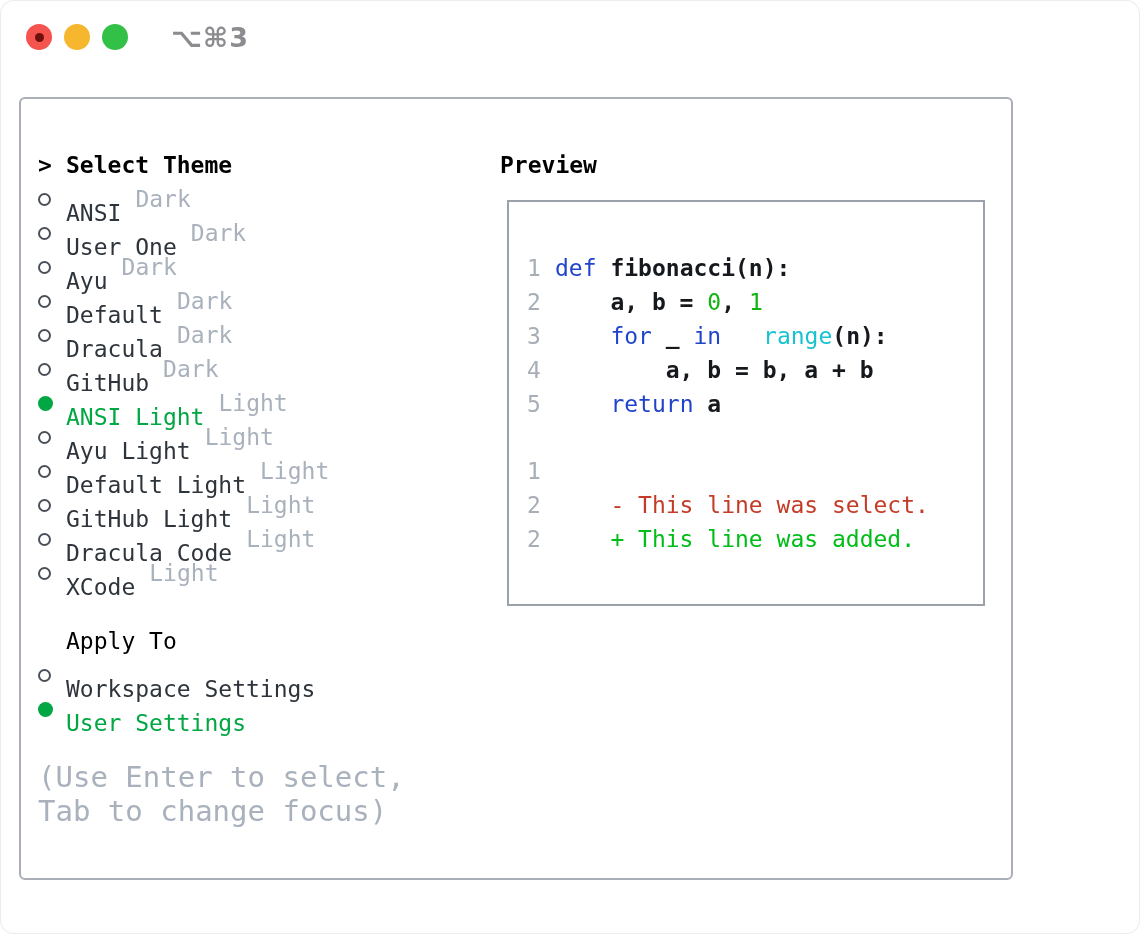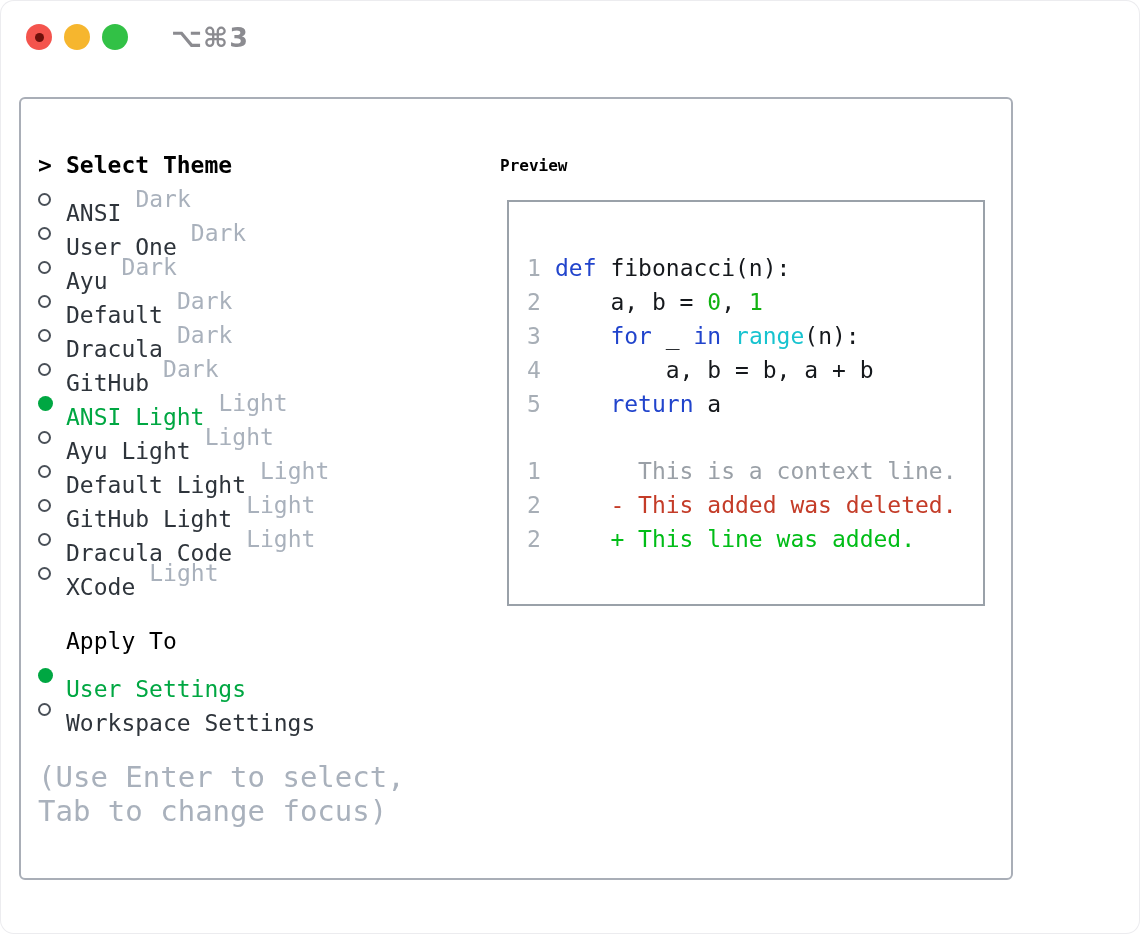--- a/index.html
+++ b/index.html
@@ -38,31 +38,31 @@
   .subhdr{color:#000000;}
   .radio{width:13px;height:13px;border-radius:50%;border:2px solid #4a5058;box-sizing:border-box;}
   .radio.on{width:15px;height:15px;border:none;background:var(--accent-green);}
   .tname{color:var(--text-dark);margin-top:27px;}
   .row.selected .tname{color:var(--accent-green);}
   .tag{color:var(--muted-gray);margin-left:14px;}
   .hint{position:absolute;left:38px;top:760px;width:410px;font-size:29px;line-height:34px;
         color:var(--muted-gray);}
   
   .previewhdr{position:absolute;left:500px;top:148px;height:34px;display:flex;
-        align-items:center;font-size:16px;font-weight:bold;color:#000;}
+        align-items:center;font-size:23px;font-weight:bold;color:#000;}
   .previewbox{position:absolute;left:507px;top:200px;width:478px;height:406px;
         border:2px solid var(--preview-border);box-sizing:border-box;}
   .codearea{position:absolute;left:527px;top:251px;font-size:23px;}
   .cline{height:34px;display:flex;align-items:center;white-space:pre;}
   .ln{display:inline-block;width:28px;color:var(--linenum-gray);flex:none;}
   .ct{white-space:pre;color:var(--code-black);}
   .tok-kw{color:var(--keyword-blue);}
-  .tok-bi{color:var(--builtin-cyan);}
+  .tok-bi{color:var(--builtin-cyan);margin-left:28px;}
   .tok-num{color:var(--number-green);}
-  .tok-pl{color:var(--code-black);}
+  .tok-pl{color:var(--code-black);font-weight:bold;}
   .diff-context{color:var(--context-gray);}
   .diff-deleted{color:var(--deleted-red);}
   .diff-added{color:var(--added-green);}
   .codegap{height:33px;}
 </style>
 </head>
 <body>
 
 <div class="window">
 
@@ -89,38 +89,38 @@
         <div class="row"><span class="prefix"><span class="radio"></span></span><span class="tname">Default Light</span><span class="tag">Light</span></div>
         <div class="row"><span class="prefix"><span class="radio"></span></span><span class="tname">GitHub Light</span><span class="tag">Light</span></div>
         <div class="row"><span class="prefix"><span class="radio"></span></span><span class="tname">Dracula Code</span><span class="tag">Light</span></div>
         <div class="row"><span class="prefix"><span class="radio"></span></span><span class="tname">XCode</span><span class="tag">Light</span></div>
       </div>
     <div class="spacer"></div>
     <div class="row">
       <span class="prefix"></span><span class="subhdr">Apply To</span>
     </div>
     <div id="apply-list">
+        <div class="row"><span class="prefix"><span class="radio"></span></span><span class="tname">Workspace Settings</span></div>
         <div class="row selected"><span class="prefix"><span class="radio on"></span></span><span class="tname">User Settings</span></div>
-        <div class="row"><span class="prefix"><span class="radio"></span></span><span class="tname">Workspace Settings</span></div>
       </div>
   </div>
 
   <div class="hint">(Use Enter to select, Tab to change focus)</div>
 
   <div class="previewhdr">Preview</div>
   <div class="previewbox"></div>
   <div class="codearea">
     <div id="code-lines">
         <div class="cline"><span class="ln">1</span><span class="ct"><span class="tok-kw">def</span><span class="tok-pl"> fibonacci(n):</span></span></div>
         <div class="cline"><span class="ln">2</span><span class="ct"><span class="tok-pl">    a, b = </span><span class="tok-num">0</span><span class="tok-pl">, </span><span class="tok-num">1</span></span></div>
         <div class="cline"><span class="ln">3</span><span class="ct"><span class="tok-pl">    </span><span class="tok-kw">for</span><span class="tok-pl"> _ </span><span class="tok-kw">in</span><span class="tok-pl"> </span><span class="tok-bi">range</span><span class="tok-pl">(n):</span></span></div>
         <div class="cline"><span class="ln">4</span><span class="ct"><span class="tok-pl">        a, b = b, a + b</span></span></div>
         <div class="cline"><span class="ln">5</span><span class="ct"><span class="tok-pl">    </span><span class="tok-kw">return</span><span class="tok-pl"> a</span></span></div>
       </div>
     <div class="codegap"></div>
     <div id="diff-lines">
-        <div class="cline"><span class="ln">1</span><span class="ct diff-context">      This is a context line.</span></div>
-        <div class="cline"><span class="ln">2</span><span class="ct diff-deleted">    - This added was deleted.</span></div>
+        <div class="cline"><span class="ln">1</span></div>
+        <div class="cline"><span class="ln">2</span><span class="ct diff-deleted">    - This line was select.</span></div>
         <div class="cline"><span class="ln">2</span><span class="ct diff-added">    + This line was added.</span></div>
       </div>
   </div>
 
 </div>
 
 </body></html>

